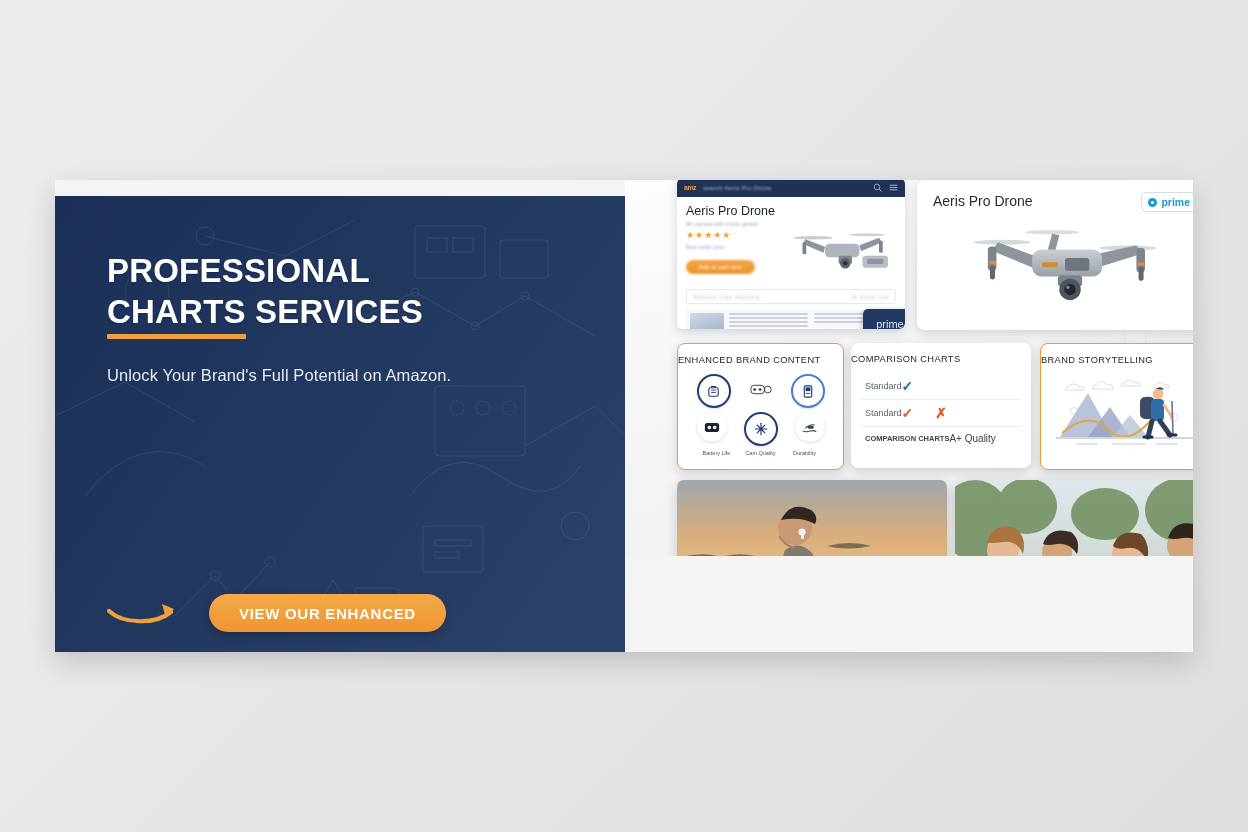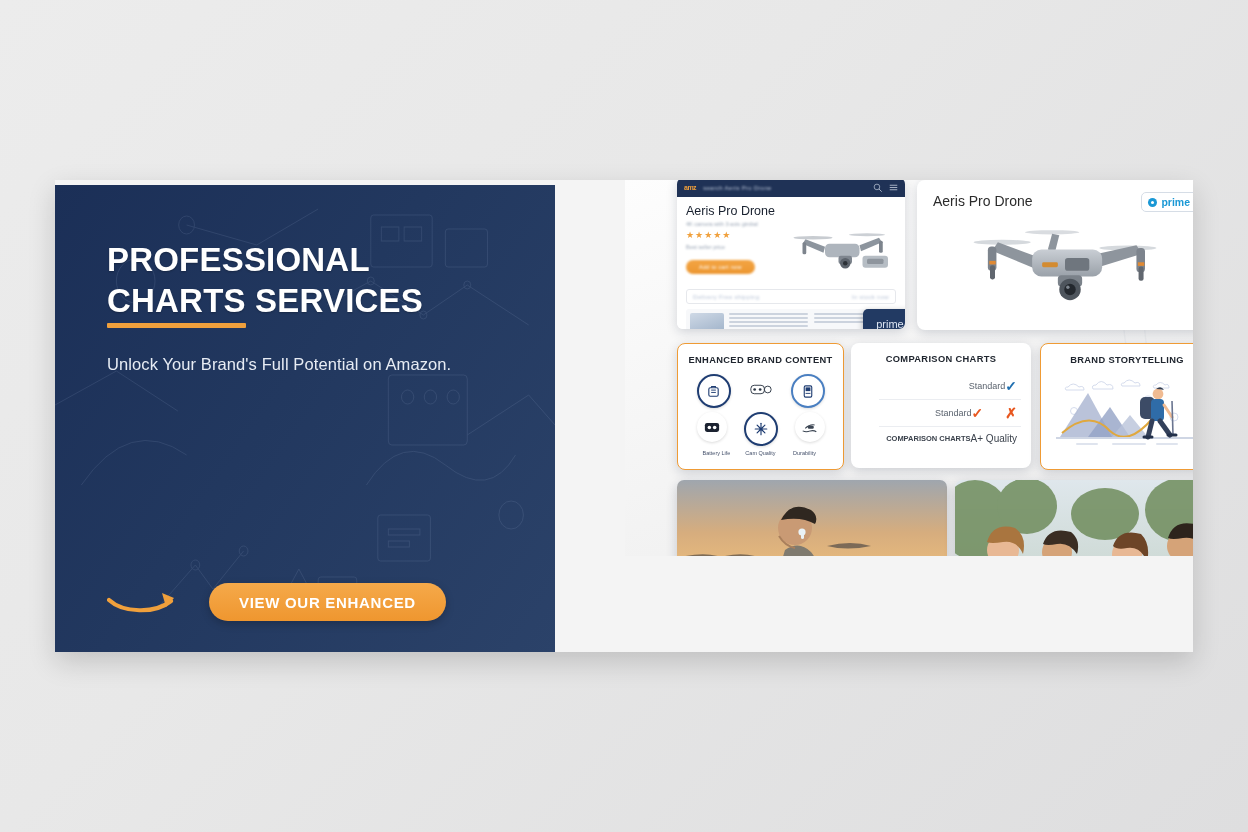--- a/index.html
+++ b/index.html
@@ -13,21 +13,21 @@
 
   
   #banner{
     position:absolute;left:55px;top:180px;width:1138px;height:472px;
     background:#f4f4f4;overflow:hidden;
     box-shadow:0 10px 26px rgba(0,0,0,.16);
   }
 
   
   #left-panel{
-    position:absolute;left:0;top:5px;width:500px;height:472px;
+    position:absolute;left:0;top:16px;width:570px;height:472px;
     background:linear-gradient(125deg,#1b2f57 0%,#22385f 45%,#2b4269 100%);
     overflow:hidden;
   }
   #pattern{position:absolute;inset:0;opacity:.13;}
   #pattern svg{width:100%;height:100%;}
 
   #left-inner{position:absolute;left:52px;top:54px;width:500px;}
   .headline{
     color:#fff;font-weight:bold;font-size:33px;line-height:41px;
     letter-spacing:.2px;margin:0;text-shadow:0 1px 2px rgba(0,0,0,.25);
@@ -119,41 +119,41 @@
   #prime-dot::after{content:"";width:3px;height:3px;border-radius:50%;background:#fff;}
   #prime-txt{color:#1a98d5;font-size:10.5px;font-weight:bold;}
   #prod-drone{position:absolute;left:38px;top:38px;width:220px;height:100px;}
 
   
   .fcard{top:163px;height:125px;}
   #ebc-card{left:52px;width:165px;border:1.6px solid #ef9b35;}
   #cmp-card{left:226px;width:180px;}
   #story-card{left:415px;width:172px;border:1.6px solid #ef9b35;}
 
-  .fcard-title{text-align:center;font-size:9.3px;font-weight:bold;
+  .fcard-title{text-align:left;font-size:9.3px;font-weight:normal;
     color:#20262f;letter-spacing:.35px;margin:11px 0 0 0;}
 
   
   #ebc-grid{margin:9px auto 0;width:128px;}
   .ebc-row{display:flex;justify-content:space-between;margin-bottom:4px;}
   .ebc-cell{width:30px;height:30px;border-radius:50%;background:#fff;
     display:flex;align-items:center;justify-content:center;
     box-shadow:0 1px 3px rgba(0,0,0,.14);}
   .ebc-cell.ring{border:2px solid #1f3d72;}
   .ebc-cell.ring-lt{border:2px solid #4a7fc1;}
   .ebc-cell.plain{border:none;background:transparent;box-shadow:none;}
   #ebc-labels{display:flex;justify-content:space-between;width:130px;
     margin:4px auto 0;}
   #ebc-labels span{font-size:5.5px;color:#44506a;filter:blur(.75px);
     width:42px;text-align:center;}
 
   
   #cmp-rows{margin:9px 10px 0;}
-  .cmp-row{display:flex;align-items:center;justify-content:flex-end;
-    padding:6px 4px;border-bottom:1px solid #ebedf1;margin-left:18px;}
+  .cmp-row{display:flex;align-items:center;justify-content:flex-start;
+    padding:6px 4px;border-bottom:1px solid #ebedf1;}
   .cmp-row:last-child{border-bottom:none;}
   .cmp-label{font-size:9px;color:#5b636e;}
   .cmp-label.small{font-size:7.5px;font-weight:bold;color:#3c434d;
     line-height:9px;text-align:center;}
   .cmp-marks{display:flex;gap:22px;align-items:center;}
   .mk{font-size:14px;font-weight:bold;line-height:1;}
   .mk.blue{color:#1f6fb0;}
   .mk.orange{color:#e8571f;}
   .cmp-aplus{font-size:10px;color:#3c434d;}
 

